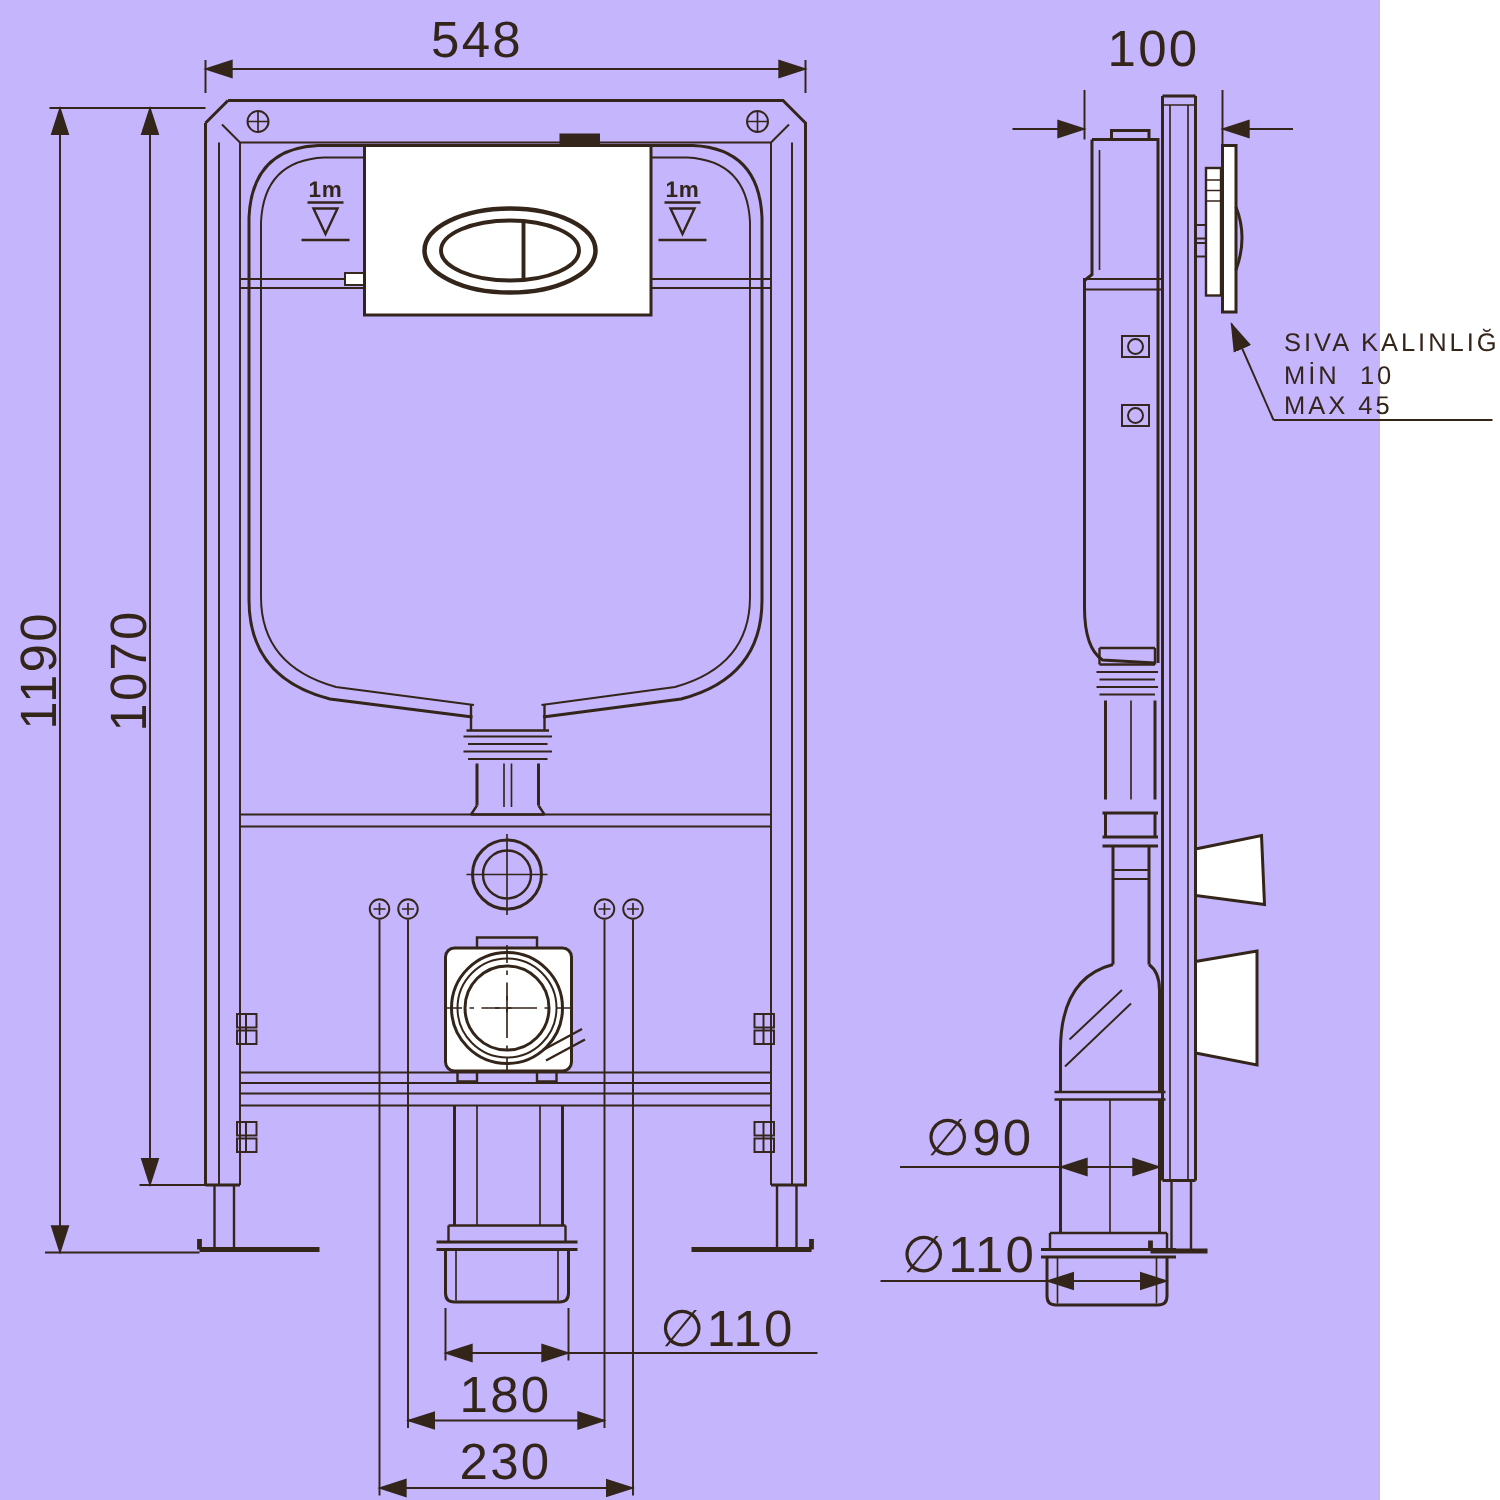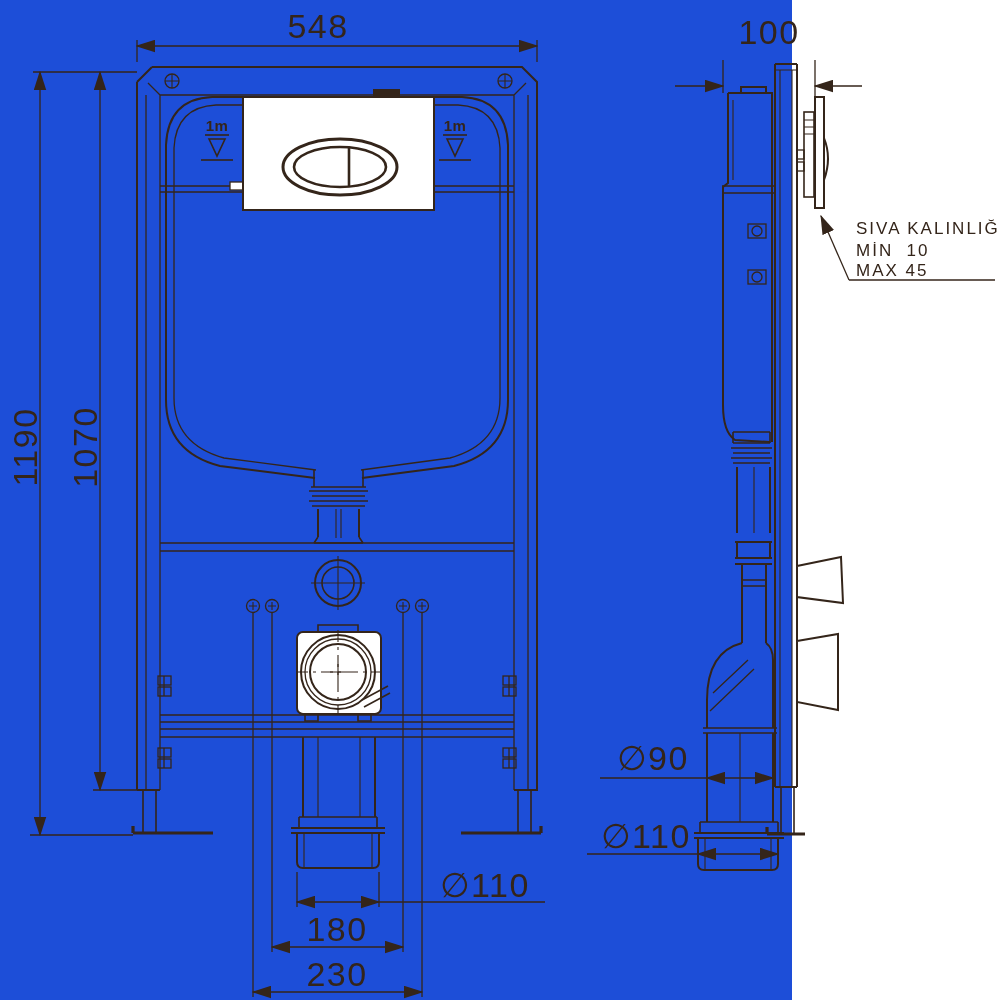--- a/index.html
+++ b/index.html
@@ -1,16 +1,16 @@
 <!DOCTYPE html>
 <html><head>
 <meta charset="utf-8">
 <style>
   html,body{margin:0;padding:0;background:#ffffff;}
-  .stage{width:792px;height:1000px;position:relative;background:#1d4ed8;}
+  .stage{width:920px;height:1000px;position:relative;background:#c4b5fd;}
   svg{display:block;}
   .ln{stroke:#34251a;fill:none;stroke-width:2;}
   .w1{stroke-width:1.1;}
   .w12{stroke-width:1.3;}
   .w15{stroke-width:1.6;}
   .w3{stroke-width:3.2;}
   .dim{stroke:#34251a;fill:none;stroke-width:1.3;}
   .dash{stroke-dasharray:12 5 3 5;stroke-width:1.1;}
   .whitefill{fill:#ffffff;}
   .inkfill{fill:#34251a;stroke:none;}

